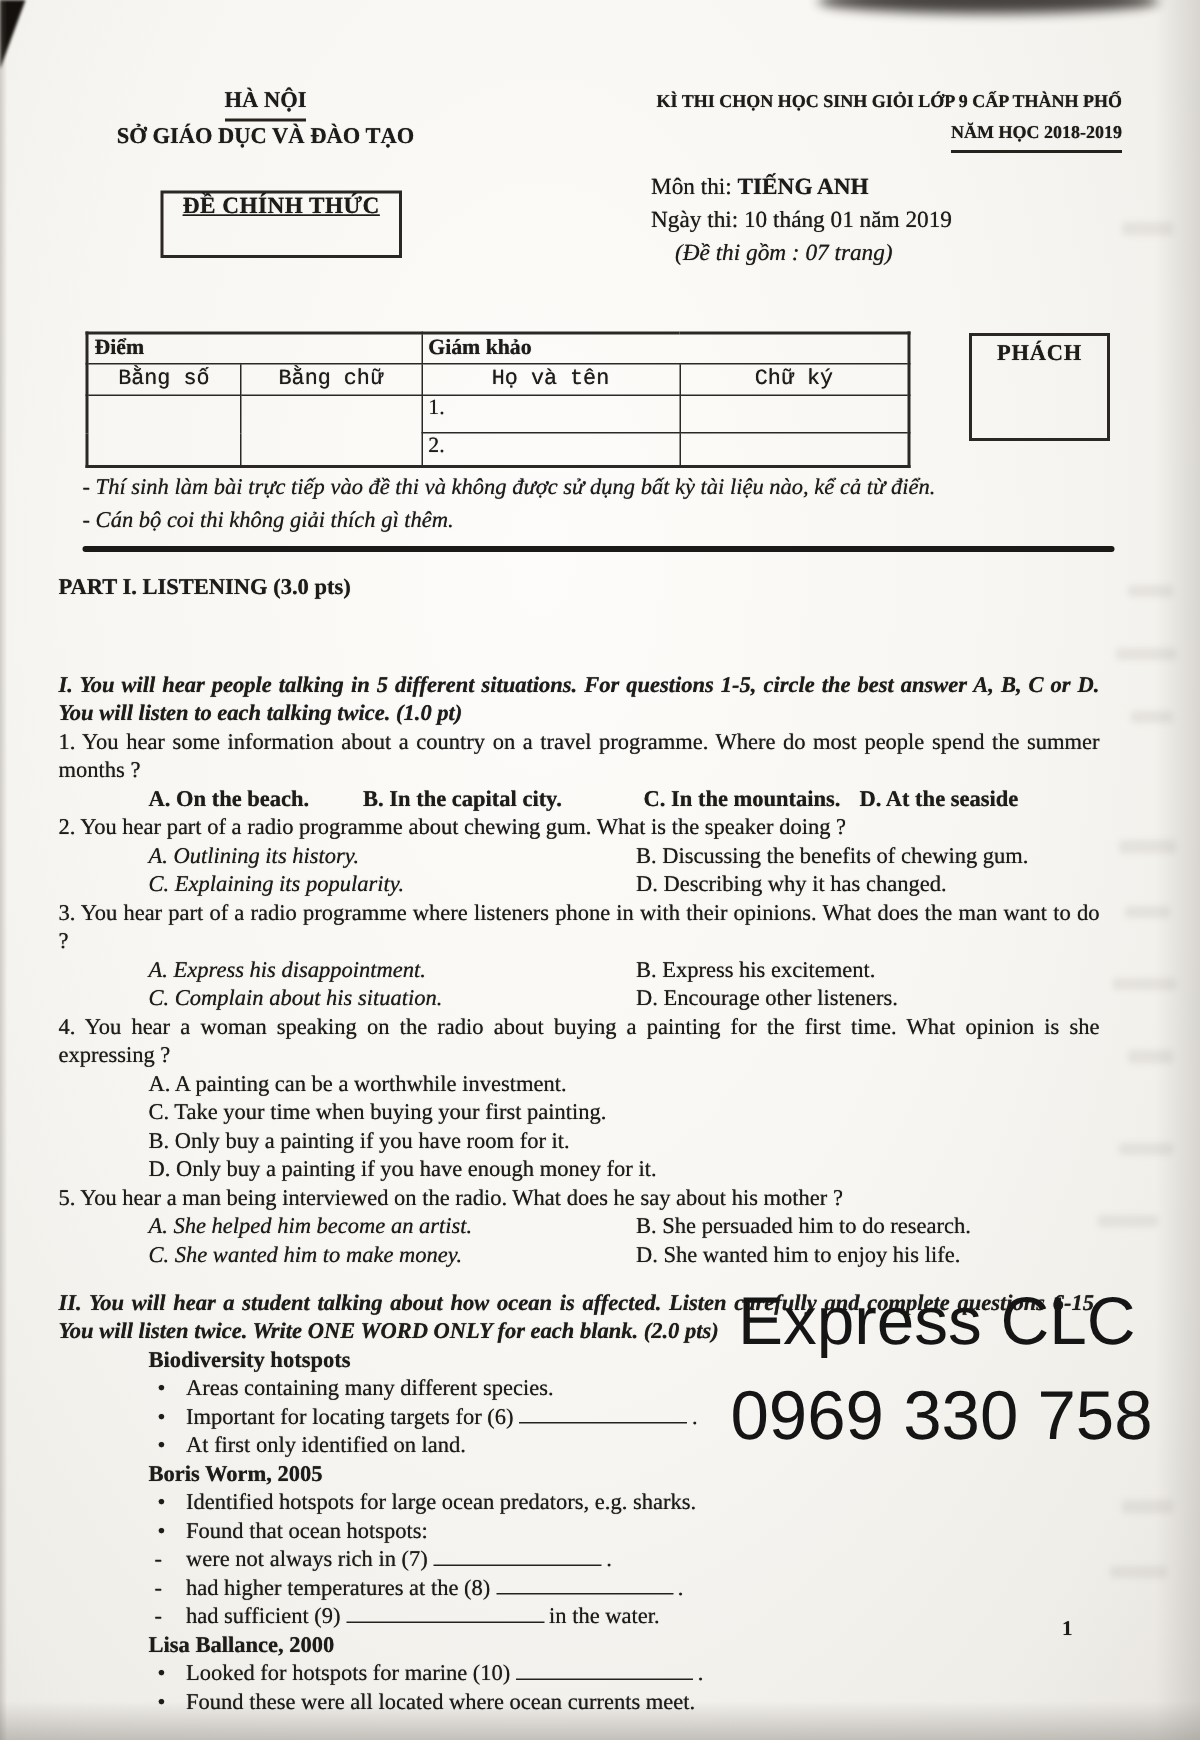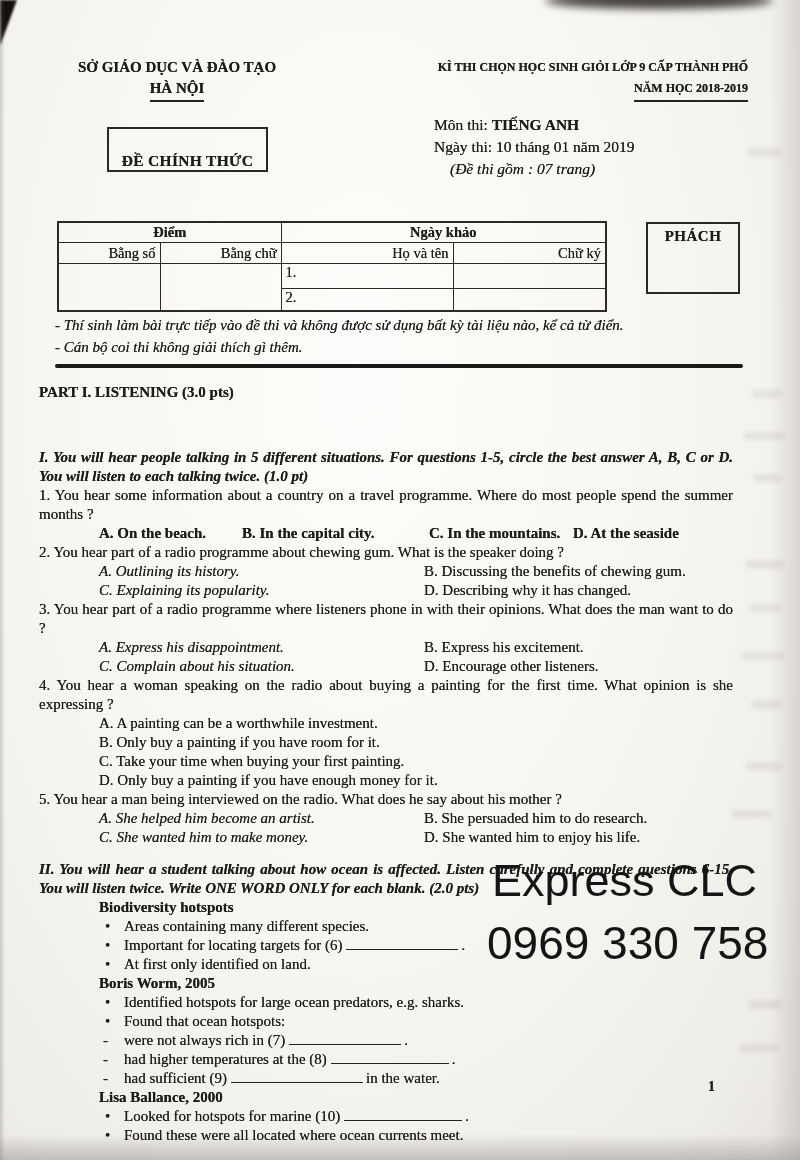--- a/index.html
+++ b/index.html
@@ -26,33 +26,33 @@
     background:linear-gradient(to right, rgba(120,115,108,.30), rgba(120,115,108,0)); }
   .ghost { position:absolute; background:#8f8a83; opacity:.15; filter:blur(2px); border-radius:2px; }
 
   
   .org { position:absolute; left:58px; top:57px; width:238px; text-align:center;
     font-weight:bold; font-size:15px; line-height:21px; }
   .examtitle { position:absolute; left:298px; top:57px; width:450px; text-align:right;
     font-weight:bold; font-size:12px; line-height:21px; }
   .u { display:inline-block; border-bottom:2px solid #26231f; padding-bottom:1px; }
   .official-box { position:absolute; left:107px; top:127px; width:157px; height:41px;
-    border:2px solid #2a2724; display:flex; align-items:flex-end; justify-content:center;
-    font-weight:bold; font-size:15.5px; letter-spacing:.3px; }
+    border:2px solid #2a2724; display:flex; align-items:flex-start; justify-content:center;
+    font-weight:bold; font-size:15.5px; letter-spacing:.3px;text-decoration:underline; }
   .examinfo { position:absolute; left:434px; top:114px; font-size:15.5px; line-height:22px; }
   .examinfo .b { font-weight:bold; }
   .examinfo .pages { font-style:italic; padding-left:16px; }
 
   
   .gtable { position:absolute; left:57px; top:221px; border-collapse:collapse;
     font-size:14.5px; table-layout:fixed; }
   .gtable td { border:1.5px solid #2b2826; padding:0 4px; vertical-align:middle; }
   .gtable { border:2px solid #2b2826; }
-  .gtable .hd { text-align:center; font-weight:bold; height:19px; }
-  .gtable .sh { text-align:right; height:20px; }
+  .gtable .hd { text-align:left; font-weight:bold; height:19px; }
+  .gtable .sh { text-align:center; height:20px;font-family:Liberation Mono, monospace; }
   .gtable .r1 { height:24px; vertical-align:top; }
   .gtable .r2 { height:21px; vertical-align:top; }
   .phach-box { position:absolute; left:646px; top:222px; width:94px; height:72px;
     border:2px solid #2a2724; text-align:center; font-weight:bold; font-size:15px;
     letter-spacing:.5px; padding-top:4px; box-sizing:border-box; }
 
   
   .notes { position:absolute; left:55px; top:314px; width:690px;
     font-style:italic; font-size:15px; line-height:22px; }
 
@@ -108,22 +108,22 @@
     <span class="ghost" style="left:750px;top:604px;width:30px;height:8px;"></span>
     <span class="ghost" style="left:742px;top:652px;width:42px;height:8px;"></span>
     <span class="ghost" style="left:752px;top:700px;width:30px;height:9px;"></span>
     <span class="ghost" style="left:746px;top:762px;width:36px;height:8px;"></span>
     <span class="ghost" style="left:732px;top:810px;width:40px;height:8px;"></span>
     <span class="ghost" style="left:748px;top:1000px;width:34px;height:9px;"></span>
     <span class="ghost" style="left:740px;top:1044px;width:38px;height:8px;"></span>
   </div>
 
   <div class="org ink">
+    <div><span class="u">HÀ NỘI</span></div>
     <div>SỞ GIÁO DỤC VÀ ĐÀO TẠO</div>
-    <div><span class="u">HÀ NỘI</span></div>
   </div>
 
   <div class="examtitle ink">
     <div>KÌ THI CHỌN HỌC SINH GIỎI LỚP 9 CẤP THÀNH PHỐ</div>
     <div><span class="u">NĂM HỌC 2018-2019</span></div>
   </div>
 
   <div class="official-box ink">
     <span>ĐỀ CHÍNH THỨC</span>
   </div>
@@ -140,21 +140,21 @@
   <table class="gtable ink">
     <colgroup>
         <col style="width:102px">
         <col style="width:121px">
         <col style="width:172px">
         <col style="width:153px">
       </colgroup>
     <tbody>
         <tr>
       <td class="hd" colspan="2">Điểm</td>
-      <td class="hd" colspan="2">Ngày khảo</td>
+      <td class="hd" colspan="2">Giám khảo</td>
     </tr>
     <tr>
       <td class="sh">Bằng số</td>
       <td class="sh">Bằng chữ</td>
       <td class="sh">Họ và tên</td>
       <td class="sh">Chữ ký</td>
     </tr>
     <tr>
       <td rowspan="2"></td>
       <td rowspan="2"></td>
@@ -200,22 +200,22 @@
     <div class="q">3. You hear part of a radio programme where listeners phone in with their opinions. What does the man want to do ?</div>
     <div class="optrow2">
       <span class="l">A. Express his disappointment.</span><span>B. Express his excitement.</span>
     </div>
     <div class="optrow2">
       <span class="l">C. Complain about his situation.</span><span>D. Encourage other listeners.</span>
     </div>
 
     <div class="q">4. You hear a woman speaking on the radio about buying a painting for the first time. What opinion is she expressing ?</div>
     <div class="optstack">A. A painting can be a worthwhile investment.</div>
+    <div class="optstack">C. Take your time when buying your first painting.</div>
     <div class="optstack">B. Only buy a painting if you have room for it.</div>
-    <div class="optstack">C. Take your time when buying your first painting.</div>
     <div class="optstack">D. Only buy a painting if you have enough money for it.</div>
 
     <div class="q">5. You hear a man being interviewed on the radio. What does he say about his mother ?</div>
     <div class="optrow2">
       <span class="l">A. She helped him become an artist.</span><span>B. She persuaded him to do research.</span>
     </div>
     <div class="optrow2">
       <span class="l">C. She wanted him to make money.</span><span>D. She wanted him to enjoy his life.</span>
     </div>
 

